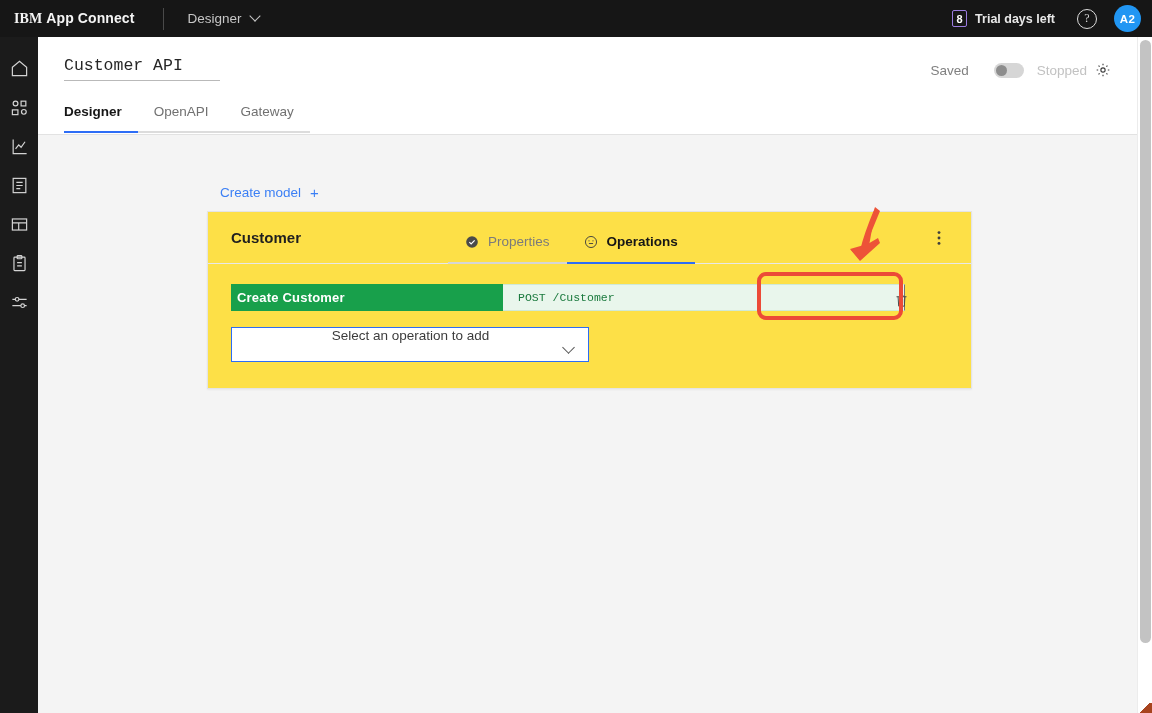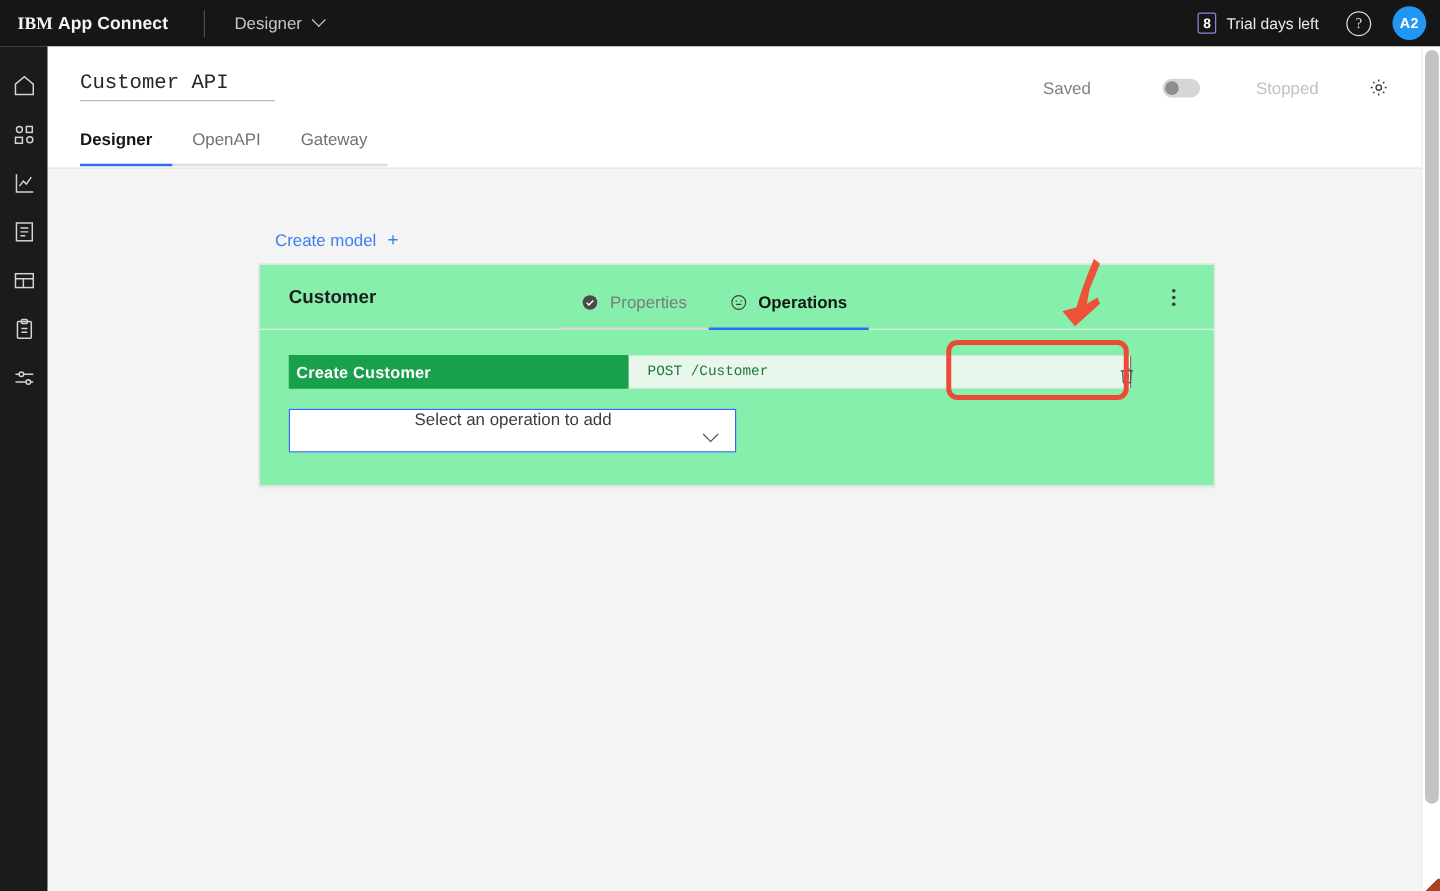--- a/index.html
+++ b/index.html
@@ -48,21 +48,21 @@
     padding-right: 11px;
   }
   .trial { display: flex; align-items: center; gap: 8px; margin-right: 22px; }
   .trial-badge {
     width: 15px; height: 17px;
     border: 1.4px solid #9b7ce0;
     border-radius: 2px;
     display: flex; align-items: center; justify-content: center;
     font-size: 11px; font-weight: 700; color: #ffffff;
   }
-  .trial-txt { font-size: 12.5px; color: #e8e8e8; font-weight: 400; }
+  .trial-txt { font-size: 12.5px; color: #e8e8e8; font-weight: 700; }
   .help-ico {
     width: 20px; height: 20px; border-radius: 50%;
     border: 1.3px solid #dcdcdc;
     display: flex; align-items: center; justify-content: center;
     font-size: 12px; color: #dcdcdc; margin-right: 17px;
     font-family: "Liberation Serif", serif;
   }
   .avatar {
     width: 27px; height: 27px; border-radius: 50%;
     background: #2196f3; color: #fff;
@@ -117,21 +117,21 @@
     padding: 0 16px 12px 16px;
     border-bottom: 2px solid #dcdcdc;
     white-space: nowrap;
     text-align: center;
   }
   .tab:first-child { padding-left: 0; }
   .tab.active { color: #161616; font-weight: 700; border-bottom-color: #2d6df6; }
 
   .status-wrap {
     position: absolute; right: 30px; top: 25px;
-    display: flex; align-items: center; gap: 32px;
+    display: flex; align-items: center;
   }
   .saved-lbl { font-size: 13.5px; color: #808080; margin-right: 25px; }
   .toggle {
     width: 30px; height: 15px; border-radius: 9px;
     background: #d6d6d6; position: relative; margin-right: 13px;
   }
   .toggle::after {
     content: ""; position: absolute; left: 2px; top: 2px;
     width: 11px; height: 11px; border-radius: 50%;
     background: #8d8d8d;
@@ -143,21 +143,21 @@
   .create-model {
     position: absolute; left: 182px; top: 148px;
     display: flex; align-items: center; gap: 9px;
     font-size: 13.5px; color: #3b7ff5;
   }
   .plus-ico { font-size: 15px; color: #3b7ff5; line-height: 1; }
 
   .card {
     position: absolute; left: 169px; top: 174px;
     width: 765px; height: 178px;
-    background: #86efac;
+    background: #fde047;
     border: 1px solid #e4e4e4;
     box-shadow: 0 1px 2px rgba(0,0,0,.05);
   }
   .card-head {
     position: relative; height: 52px;
     display: flex; align-items: center;
     border-bottom: 1px solid #e8e8e8;
   }
   .card-title {
     margin-left: 23px; font-size: 15px; font-weight: 700; color: #1f1f1f;

